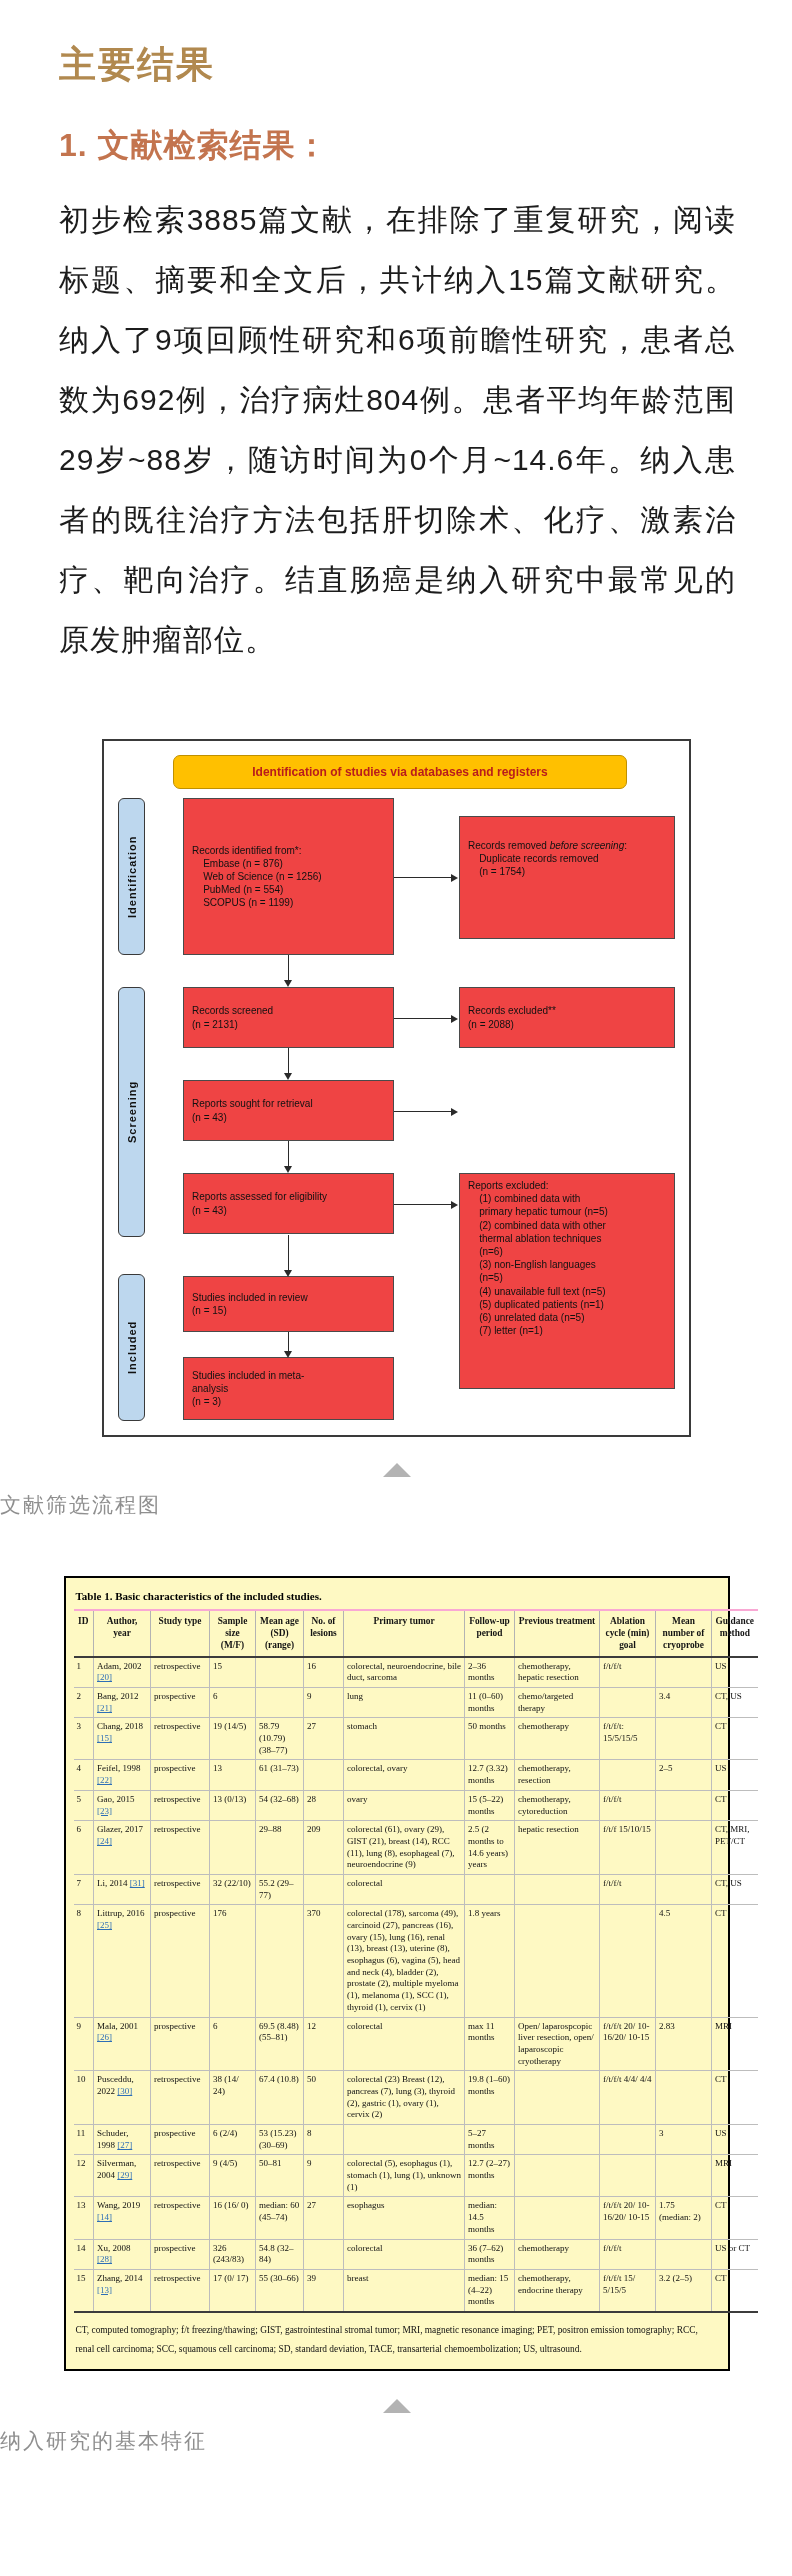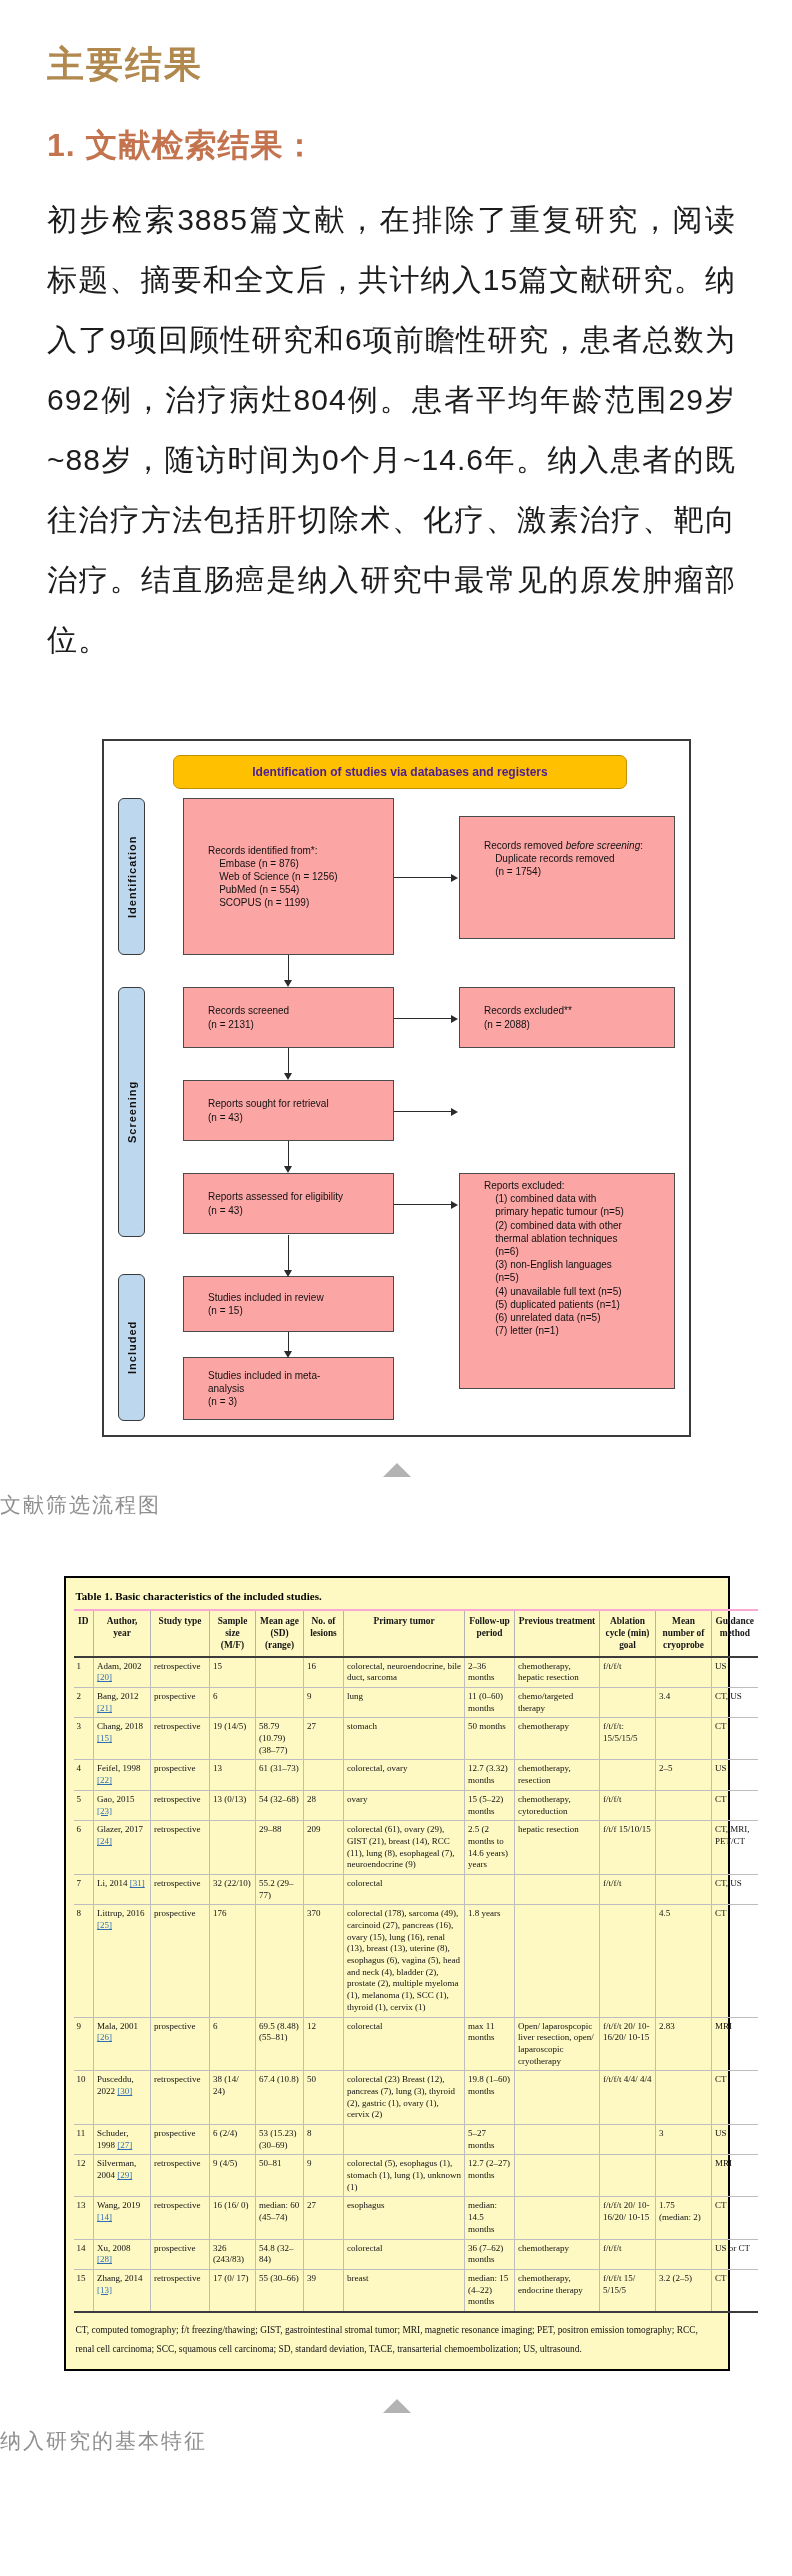--- a/index.html
+++ b/index.html
@@ -2,21 +2,21 @@
 <html><head>
 <meta charset="utf-8">
 <style>
   html,body{margin:0;padding:0;}
   body{
     width:793px;height:2576px;overflow:hidden;background:#ffffff;
     font-family:"Liberation Sans",sans-serif;color:#141414;
     box-sizing:border-box;padding-top:40px;
   }
   
-  .article{padding:0 57px 0 47px;}
+  .article{padding:0 57px 0 59px;}
   .h1{
     font-family:"DejaVu Serif","Liberation Serif",serif;
     font-size:37px;font-weight:bold;color:#b1894f;
     margin:0 0 34px 0;letter-spacing:2px;
   }
   .h2{
     font-size:32px;font-weight:bold;color:#c3744e;
     margin:0 0 22px 0;letter-spacing:1px;
   }
   .para{
@@ -26,34 +26,34 @@
   
   .prisma{
     position:relative;width:585px;height:694px;margin:0 auto;
     border:2px solid #3a3a3a;background:#fff;
     font-family:"Liberation Sans",sans-serif;
   }
   .banner{
     position:absolute;left:69px;top:14px;width:454px;height:34px;
     background:#FFC000;border:1px solid #bf9000;border-radius:7px;
     display:flex;align-items:center;justify-content:center;
-    font-size:12px;font-weight:bold;color:#4c1d95;box-sizing:border-box;
+    font-size:12px;font-weight:bold;color:#b91c1c;box-sizing:border-box;
   }
   .stage{
     position:absolute;width:27px;background:#BDD7EE;border:1px solid #3a3a3a;
     border-radius:6px;box-sizing:border-box;
     writing-mode:vertical-rl;transform:rotate(180deg);
     display:flex;align-items:center;justify-content:center;
     font-size:11px;font-weight:bold;color:#111;letter-spacing:1px;
   }
   .fbox{
-    position:absolute;background:#fca5a5;border:1.5px solid #4a4a4a;
+    position:absolute;background:#ef4444;border:1.5px solid #4a4a4a;
     box-sizing:border-box;font-size:10px;line-height:1.32;color:#111;
     display:flex;flex-direction:column;justify-content:center;
-    padding:5px 24px;white-space:pre-wrap;
+    padding:5px 8px;white-space:pre-wrap;
   }
   .fbox .pre{white-space:pre-wrap;}
   .lcol{left:79px;width:211px;}
   .rcol{left:355px;width:216px;}
   .harrow{position:absolute;height:0;border-top:1.5px solid #2a2a2a;}
   .harrow::after{
     content:"";position:absolute;right:-2px;top:-4.5px;
     border-left:7px solid #2a2a2a;border-top:4px solid transparent;border-bottom:4px solid transparent;
   }
   .vconn{position:absolute;width:0;border-left:1.5px solid #2a2a2a;}

